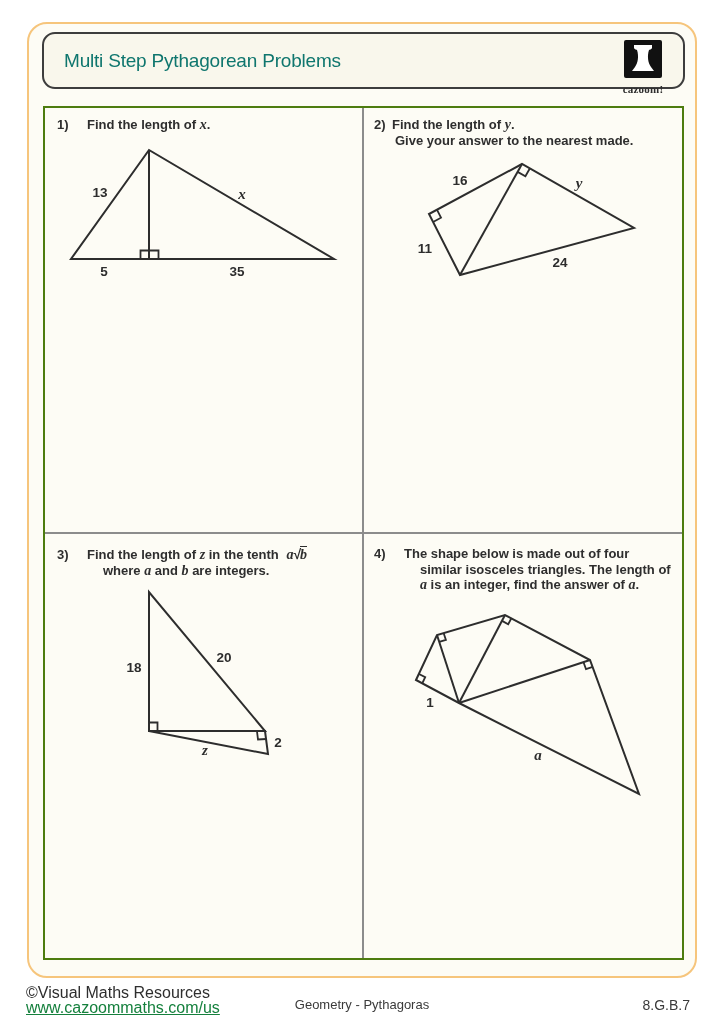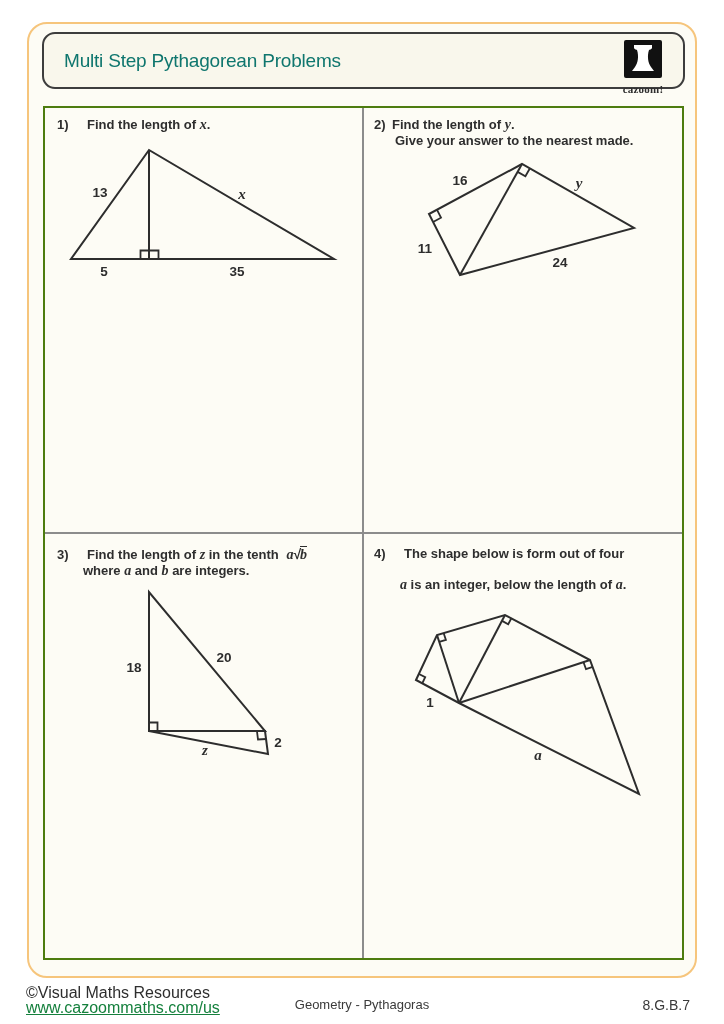--- a/index.html
+++ b/index.html
@@ -23,21 +23,21 @@
   .q2 { left:319px; top:0; width:318px; height:424px; }
   .q3 { left:0; top:426px; width:317px; height:424px; }
   .q4 { left:319px; top:426px; width:318px; height:424px; }
   .ptext { position:absolute; font-size:13px; font-weight:bold; line-height:15.5px; color:#2e2e2e; }
   .q1 .ptext { left:12px; top:9px; }
   .q2 .ptext { left:10px; top:9px; }
   .q3 .ptext { left:12px; top:13px; }
   .q4 .ptext { left:10px; top:12px; }
   .pnum { display:inline-block; min-width:30px; }
   .q2 .pnum { min-width:18px; }
-  .ind30 { margin-left:26px; }
+  .ind30 { margin-left:46px; }
   .ind21 { margin-left:21px; }
   .mv { font-family:"Liberation Serif", serif; font-style:italic; font-weight:bold; font-size:14px; }
   .sqrt { font-weight:bold; font-size:14px; }
   .ovl { border-top:1.6px solid #2d2d2d; margin-left:-1px; }
   .radgrp { margin-left:4px; }
   .diagram { position:absolute; left:0; top:0; }
   .diagram path, .diagram polygon, .diagram line, .diagram polyline
     { fill:none; stroke:#2d2d2d; stroke-width:2; }
   .diagram .ra { stroke-width:1.8; }
   .nlabel { font-family:"Liberation Sans", sans-serif; font-size:13.5px; font-weight:bold;
@@ -116,24 +116,25 @@
       <polyline class="ra" points="212,197.5 213,205.5 221,205"></polyline>
       <text class="nlabel" x="89" y="133" text-anchor="middle" dominant-baseline="central">18</text>
       <text class="nlabel" x="179" y="123" text-anchor="middle" dominant-baseline="central">20</text>
       <text class="vlabel" x="160" y="216" text-anchor="middle" dominant-baseline="central">z</text>
       <text class="nlabel" x="233" y="208" text-anchor="middle" dominant-baseline="central">2</text>
     </svg>
   </section>
 
   <section class="cell q4">
     <div class="ptext">
-      <span class="pnum">4)</span><span>The shape below is form out of four</span>
+      <span class="pnum">4)</span><span>The shape below is made out of four</span>
       <br>
+      <span class="ind30">similar isosceles triangles. The length of</span>
       <br>
-      <span class="ind30 mv">a</span><span> is an integer, below the length of </span><span class="mv">a</span><span>.</span>
+      <span class="ind30 mv">a</span><span> is an integer, find the answer of </span><span class="mv">a</span><span>.</span>
     </div>
     <svg class="diagram" width="318" height="424" viewBox="0 0 318 424">
       <polygon points="52,146 73,101 141,81 226,126 275,260 95,169"></polygon>
       <line x1="95" y1="169" x2="73" y2="101"></line>
       <line x1="95" y1="169" x2="141" y2="81"></line>
       <line x1="95" y1="169" x2="226" y2="126"></line>
       <polyline class="ra" points="55,140 61.2,143.2 58.2,149.5"></polyline>
       <polyline class="ra" points="79.7,99.3 81.9,105.9 75.2,107.9"></polyline>
       <polyline class="ra" points="147.5,84 144.2,90.2 138.1,86.9"></polyline>
       <polyline class="ra" points="219.6,128.5 222,135.1 228.7,132.9"></polyline>

